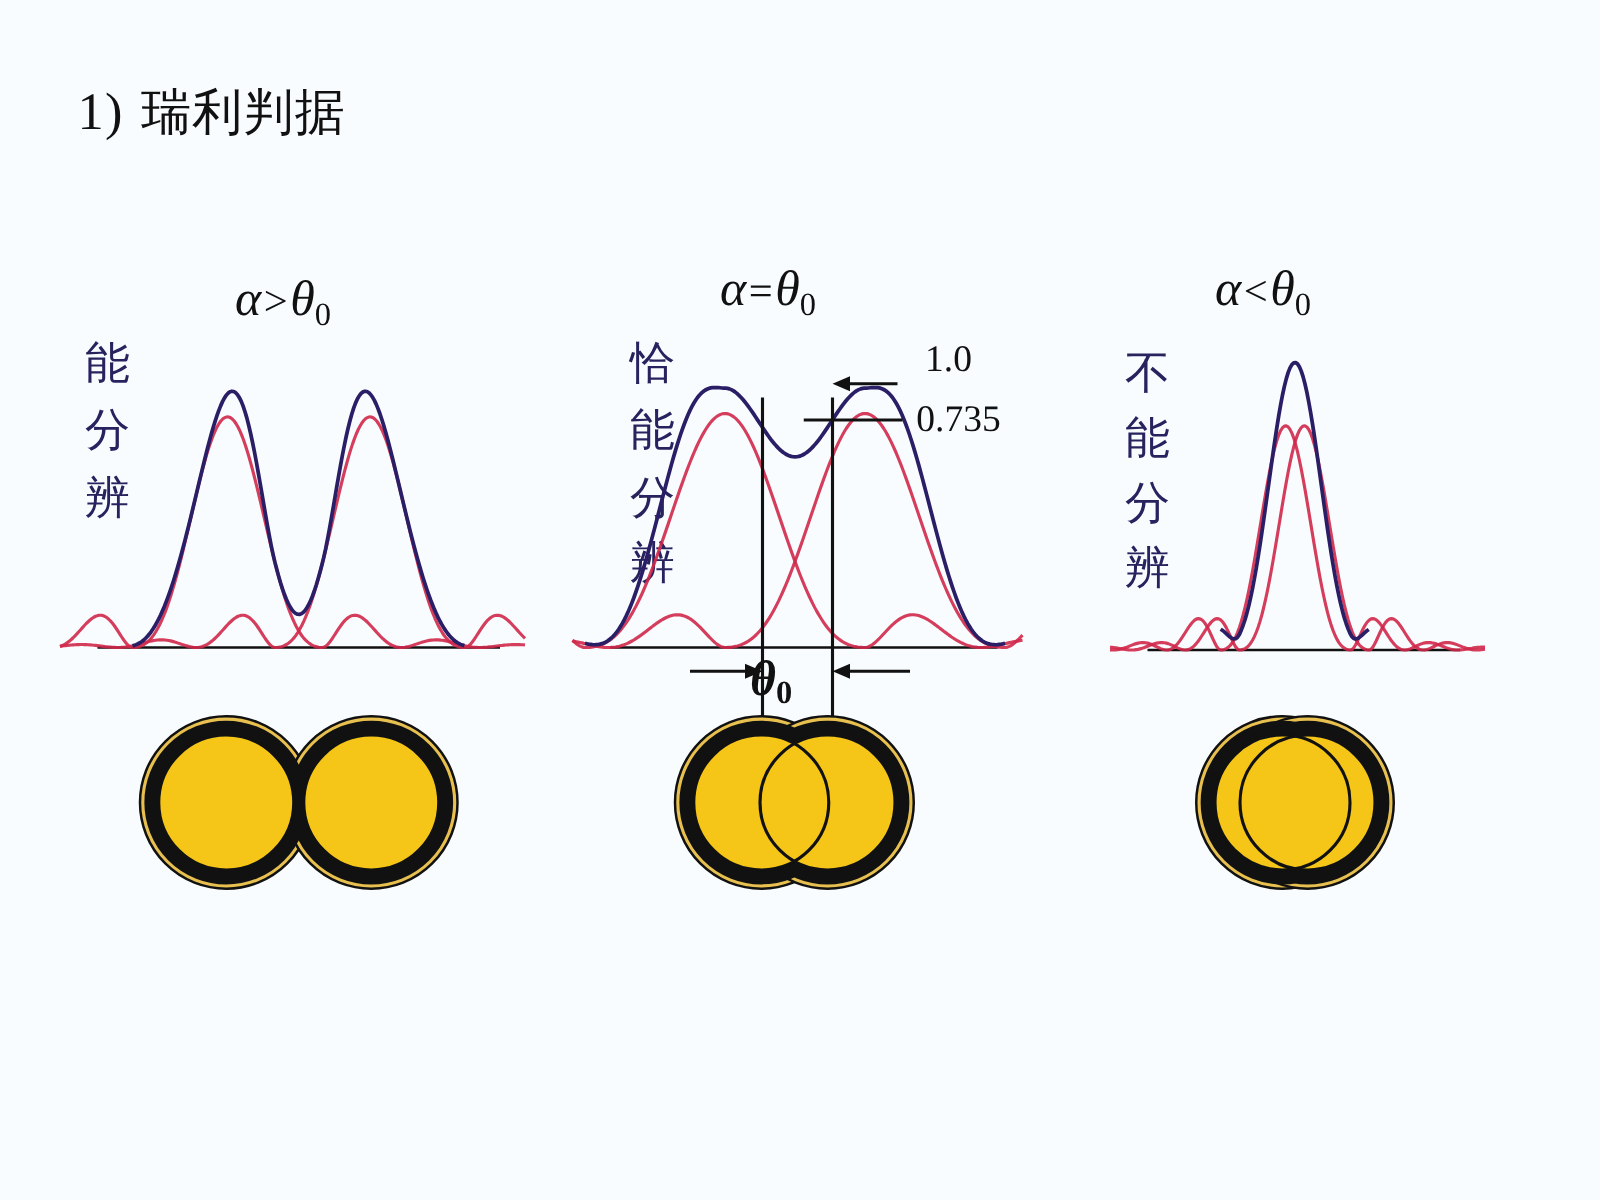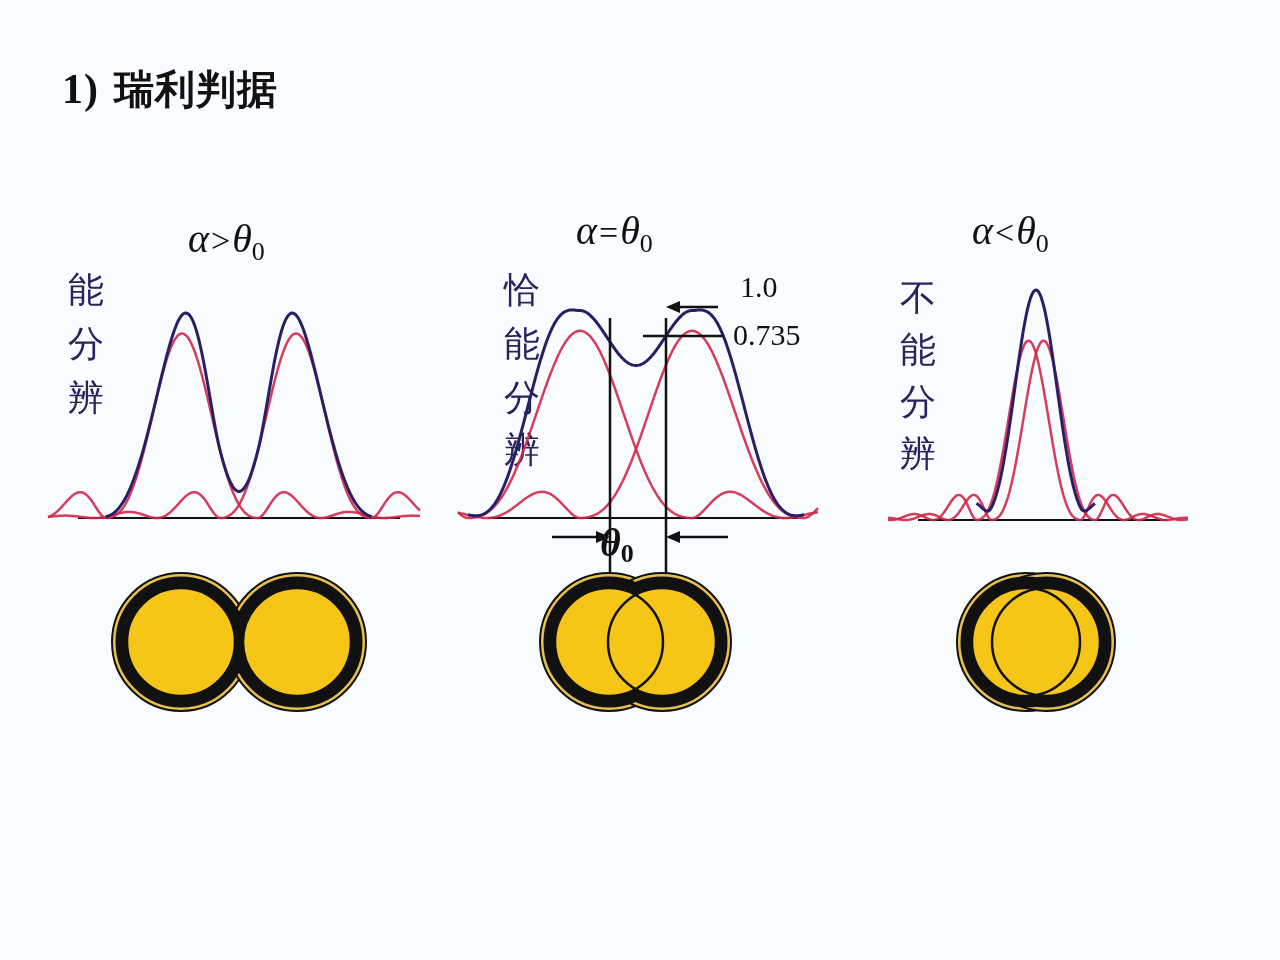--- a/index.html
+++ b/index.html
@@ -5,21 +5,21 @@
     html, body { margin: 0; padding: 0; }
     body {
       width: 1280px; height: 960px; overflow: hidden;
       background: #f9fcfe;
       position: relative;
       font-family: "DejaVu Serif", serif;
     }
     .title {
       position: absolute; left: 62px; top: 62px;
       font-family: "DejaVu Sans", sans-serif;
-      font-weight: bold; font-size: 40px; color: #111;
+      font-weight: normal; font-size: 40px; color: #111;
       letter-spacing: 1px;
     }
     .title .num { font-family: "Liberation Serif", serif; font-size: 42px; }
     svg#diagram { position: absolute; left: 0; top: 0; }
     .cond-label { font-family: "Liberation Serif", serif; font-style: italic; font-size: 40px; fill: #111; }
     .cond-sub { font-family: "Liberation Serif", serif; font-style: normal; font-size: 26px; fill: #111; }
     .cond-op { font-family: "Liberation Serif", serif; font-style: normal; font-size: 34px; fill: #111; }
     .side-label { font-family: "DejaVu Sans", sans-serif; font-size: 36px; fill: #26235e; }
     .val-label { font-family: "Liberation Serif", serif; font-size: 30px; fill: #111; }
     .theta-label { font-family: "Liberation Serif", serif; font-style: italic; font-weight: bold; font-size: 40px; fill: #111; }

